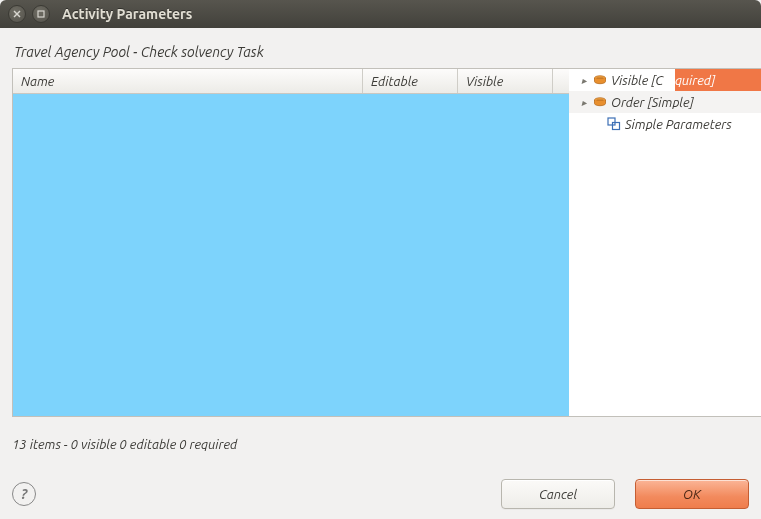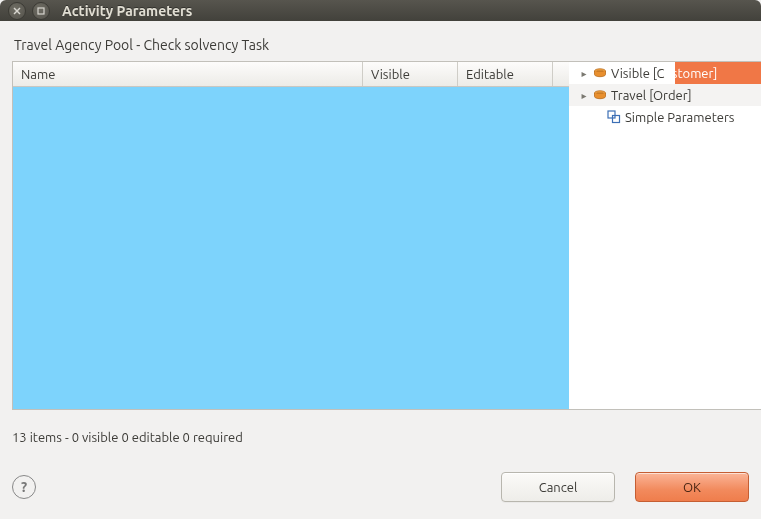--- a/index.html
+++ b/index.html
@@ -9,21 +9,21 @@
     height: 519px;
     font-family: "Ubuntu", "Liberation Sans", Arial, sans-serif;
     font-size: 13px;
     background: #f2f1f0;
     color: #3c3b37;
     overflow: hidden;
   }
 
   
   .titlebar {
-    height: 21px;
+    height: 28px;
     background: linear-gradient(to bottom, #57554e 0%, #42413b 100%);
     display: flex;
     align-items: center;
     padding: 0 8px;
     gap: 6px;
     border-top-left-radius: 6px;
     border-top-right-radius: 6px;
   }
   .titlebar .win-btn {
     width: 18px;
@@ -47,20 +47,21 @@
     text-shadow: 0 -1px 0 rgba(0,0,0,.4);
   }
 
   
   .window-body {
     padding: 12px 12px 10px 12px;
     box-sizing: border-box;
     height: calc(519px - 28px);
     display: flex;
     flex-direction: column;
+    font-style: italic;
   }
 
   .subtitle {
     font-size: 14px;
     margin: 4px 2px 8px 2px;
   }
 
   .main-row {
     display: flex;
     gap: 8px;
@@ -267,39 +268,39 @@
 
 <div class="window-body">
 
   <div class="subtitle">Travel Agency Pool  - Check solvency Task</div>
 
   <div class="main-row">
 
     <div class="table-wrap">
       <div class="thead">
         <div class="col col-name">Name</div>
+        <div class="col col-editable">Editable</div>
         <div class="col col-visible">Visible</div>
-        <div class="col col-editable">Editable</div>
         <div class="col cell-fill"></div>
       </div>
 
       <div class="tbody">
 
         <div class="row selected">
           <div class="cell col-name">
             <div class="name-cell-inner indent-1">
               <span class="expander">▸</span>
               <span class="class-icon">
                 <svg viewBox="0 0 14 14">
                     <ellipse cx="7" cy="5" rx="5.5" ry="2.2" fill="#f6a543" stroke="#b86b1a" stroke-width="0.8"></ellipse>
                     <path d="M1.5 5 v3.5 a5.5 2.2 0 0 0 11 0 V5" fill="#e88f2e" stroke="#b86b1a" stroke-width="0.8"></path>
                     <line x1="3.5" y1="5" x2="10.5" y2="5" stroke="#8a4e12" stroke-width="0.6"></line>
                   </svg>
               </span>
-              <span class="label-text"><span>Visible [C</span><span class="orange-part">ustomer]</span></span>
+              <span class="label-text"><span>Visible [C</span><span class="orange-part">required]</span></span>
             </div>
           </div>
           <div class="cell col-visible">
             <span class="checkbox checked on-orange"></span>
           </div>
           <div class="cell col-editable">
             <span class="checkbox on-orange"></span>
           </div>
           <div class="cell col-required">
             <span class="checkbox on-orange"></span>
@@ -311,21 +312,21 @@
           <div class="cell col-name">
             <div class="name-cell-inner indent-1">
               <span class="expander">▸</span>
               <span class="class-icon">
                 <svg viewBox="0 0 14 14">
                     <ellipse cx="7" cy="5" rx="5.5" ry="2.2" fill="#f6a543" stroke="#b86b1a" stroke-width="0.8"></ellipse>
                     <path d="M1.5 5 v3.5 a5.5 2.2 0 0 0 11 0 V5" fill="#e88f2e" stroke="#b86b1a" stroke-width="0.8"></path>
                     <line x1="3.5" y1="5" x2="10.5" y2="5" stroke="#8a4e12" stroke-width="0.6"></line>
                   </svg>
               </span>
-              <span class="label-text">Travel [Order]</span>
+              <span class="label-text">Order [Simple]</span>
             </div>
           </div>
           <div class="cell col-visible">
             <span class="checkbox"></span>
           </div>
           <div class="cell col-editable">
             <span class="checkbox"></span>
           </div>
           <div class="cell col-required">
             <span class="checkbox"></span>

